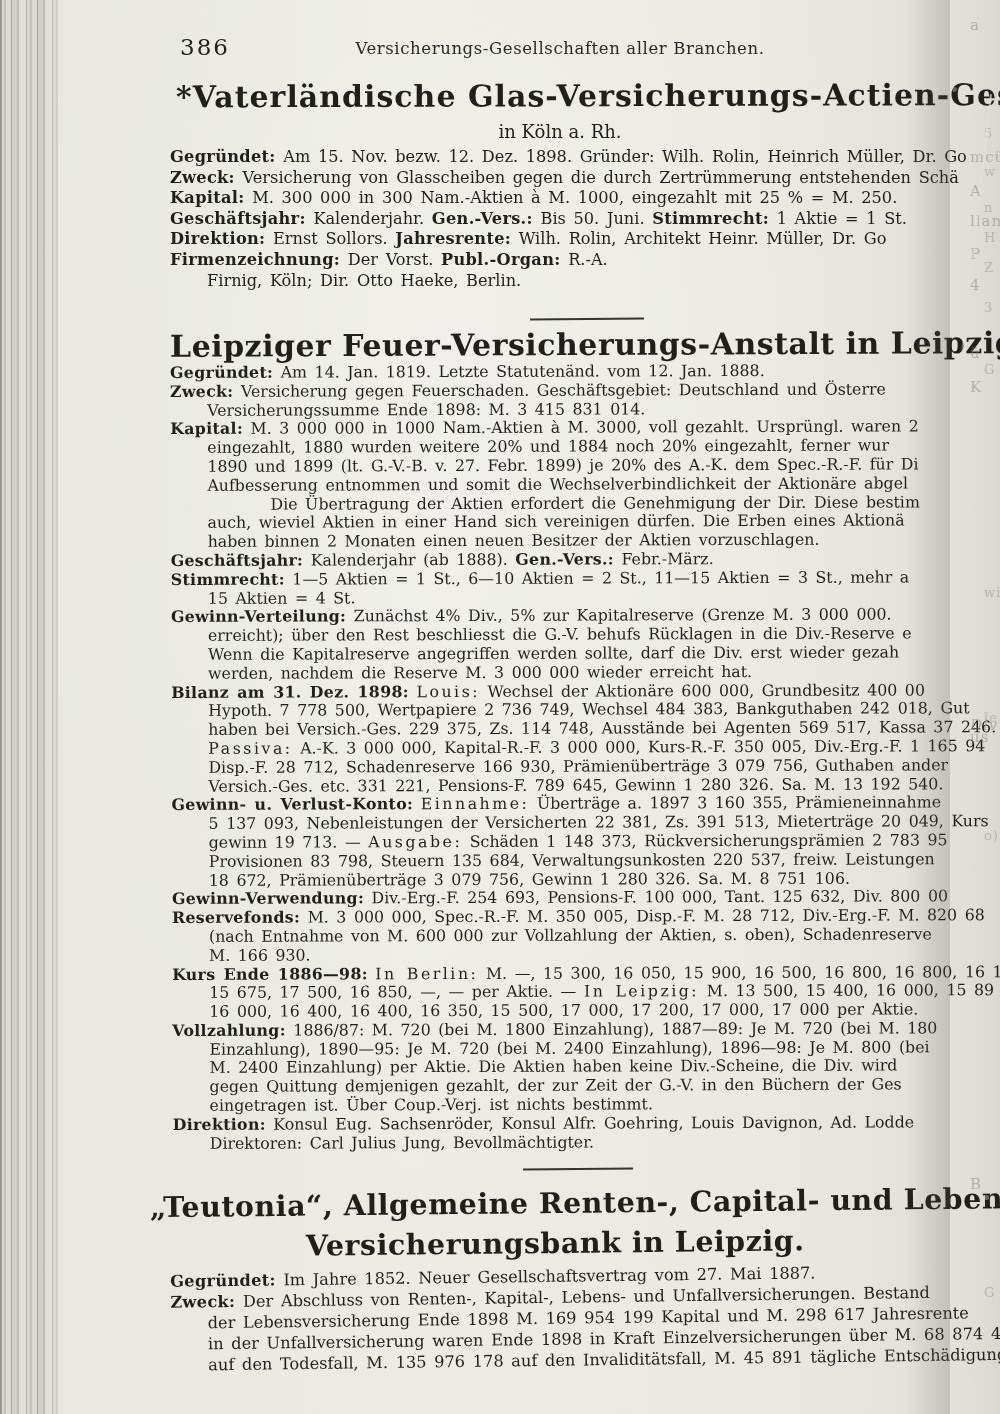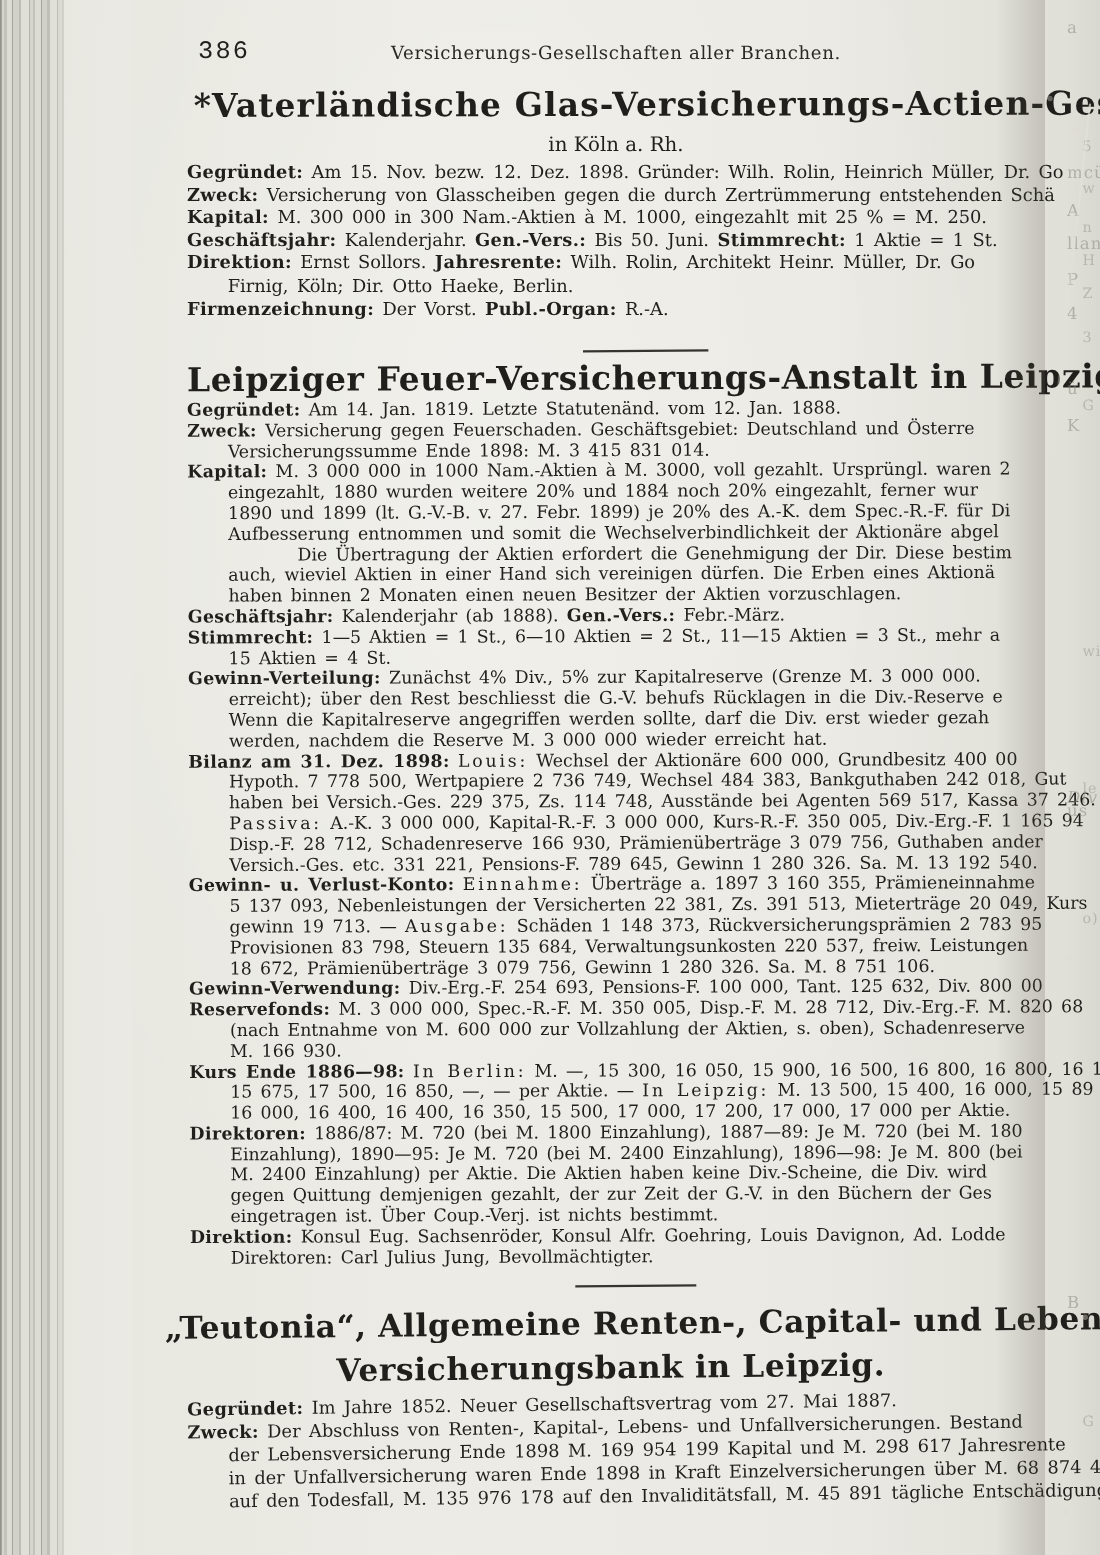--- a/index.html
+++ b/index.html
@@ -58,21 +58,21 @@
       968px 1373px 0 1px rgba(222,221,210,.45),
       953px  88px 0 1px rgba(222,221,210,.35);
   }
   .gutter-frag{
     position:absolute;left:970px;color:#8d8c80;opacity:.55;
     font-size:15px;white-space:nowrap;letter-spacing:1px;
   }
   .gutter-frag:nth-child(even){left:984px;opacity:.45;font-size:13px;}
   
   .hdr-row{position:absolute;top:34px;left:170px;width:780px;height:28px;}
-  .pagenum{position:absolute;left:10px;top:0;font-size:23px;letter-spacing:2px;font-family:Liberation Mono, monospace;}
+  .pagenum{position:absolute;left:10px;top:0;font-size:23px;letter-spacing:2px;}
   .runhead{text-align:center;font-size:16.5px;letter-spacing:.6px;padding-top:5px;color:#2b2925;}
   .title1{
     position:absolute;top:78px;left:176px;white-space:nowrap;
     font-size:30px;font-weight:bold;letter-spacing:1px;transform:rotate(-.15deg);
   }
   .subtitle1{position:absolute;top:121px;left:170px;width:780px;text-align:center;font-size:18px;}
   .entries{position:absolute;left:170px;width:830px;}
   #e-s1{top:147px;}
   #e-s2{top:364px;transform:rotate(-.2deg);transform-origin:0 0;}
   #e-s3{top:1270px;transform:rotate(-.75deg);transform-origin:60px 0;}
@@ -110,22 +110,22 @@
 </div>
 
 <div class="title1">*Vaterländische Glas-Versicherungs-Actien-Gesellschaft</div>
 <div class="subtitle1"><span>in </span><span class="b">Köln</span><span> a. Rh.</span></div>
 <div class="entries s1" id="e-s1">
     <div class="ln ind0"><span class="b">Gegründet:</span><span> Am 15. Nov. bezw. 12. Dez. 1898.  Gründer: Wilh. Rolin, Heinrich Müller, Dr. Go</span></div>
     <div class="ln ind0"><span class="b">Zweck:</span><span> Versicherung von Glasscheiben gegen die durch Zertrümmerung entstehenden Schä</span></div>
     <div class="ln ind0"><span class="b">Kapital:</span><span> M. 300 000 in 300 Nam.-Aktien à M. 1000, eingezahlt mit 25 % = M. 250.</span></div>
     <div class="ln ind0"><span class="b">Geschäftsjahr:</span><span> Kalenderjahr.  </span><span class="b">Gen.-Vers.:</span><span> Bis 50. Juni.  </span><span class="b">Stimmrecht:</span><span> 1 Aktie = 1 St.</span></div>
     <div class="ln ind0"><span class="b">Direktion:</span><span> Ernst Sollors.  </span><span class="b">Jahresrente:</span><span> Wilh. Rolin, Architekt Heinr. Müller, Dr. Go</span></div>
+    <div class="ln ind0"><span class="b">Firmenzeichnung:</span><span> Der Vorst.  </span><span class="b">Publ.-Organ:</span><span> R.-A.</span></div>
     <div class="ln ind1"><span>Firnig, Köln; Dir. Otto Haeke, Berlin.</span></div>
-    <div class="ln ind0"><span class="b">Firmenzeichnung:</span><span> Der Vorst.  </span><span class="b">Publ.-Organ:</span><span> R.-A.</span></div>
   </div>
 
 <div class="divider" id="div1"></div>
 
 <div class="title2">Leipziger Feuer-Versicherungs-Anstalt in Leipzig.</div>
 <div class="entries s2" id="e-s2">
     <div class="ln ind0"><span class="b">Gegründet:</span><span> Am 14. Jan. 1819.  Letzte Statutenänd. vom 12. Jan. 1888.</span></div>
     <div class="ln ind0"><span class="b">Zweck:</span><span> Versicherung gegen Feuerschaden.  Geschäftsgebiet: Deutschland und Österre</span></div>
     <div class="ln ind1"><span>Versicherungssumme Ende 1898: M. 3 415 831 014.</span></div>
     <div class="ln ind0"><span class="b">Kapital:</span><span> M. 3 000 000 in 1000 Nam.-Aktien à M. 3000, voll gezahlt.  Ursprüngl. waren 2</span></div>
@@ -153,21 +153,21 @@
     <div class="ln ind1"><span>gewinn 19 713. — </span><span class="sp">Ausgabe:</span><span> Schäden 1 148 373, Rückversicherungsprämien 2 783 95</span></div>
     <div class="ln ind1"><span>Provisionen 83 798, Steuern 135 684, Verwaltungsunkosten 220 537, freiw. Leistungen</span></div>
     <div class="ln ind1"><span>18 672, Prämienüberträge 3 079 756, Gewinn 1 280 326.  Sa. M. 8 751 106.</span></div>
     <div class="ln ind0"><span class="b">Gewinn-Verwendung:</span><span> Div.-Erg.-F. 254 693, Pensions-F. 100 000, Tant. 125 632, Div. 800 00</span></div>
     <div class="ln ind0"><span class="b">Reservefonds:</span><span> M. 3 000 000, Spec.-R.-F. M. 350 005, Disp.-F. M. 28 712, Div.-Erg.-F. M. 820 68</span></div>
     <div class="ln ind1"><span>(nach Entnahme von M. 600 000 zur Vollzahlung der Aktien, s. oben), Schadenreserve</span></div>
     <div class="ln ind1"><span>M. 166 930.</span></div>
     <div class="ln ind0"><span class="b">Kurs Ende 1886—98:</span><span> </span><span class="sp">In Berlin:</span><span> M. —, 15 300, 16 050, 15 900, 16 500, 16 800, 16 800, 16 10</span></div>
     <div class="ln ind1"><span>15 675, 17 500, 16 850, —, — per Aktie. — </span><span class="sp">In Leipzig:</span><span> M. 13 500, 15 400, 16 000, 15 89</span></div>
     <div class="ln ind1"><span>16 000, 16 400, 16 400, 16 350, 15 500, 17 000, 17 200, 17 000, 17 000 per Aktie.</span></div>
-    <div class="ln ind0"><span class="b">Direktoren:</span><span> 1886/87: M. 720 (bei M. 1800 Einzahlung), 1887—89: Je M. 720 (bei M. 180</span></div>
+    <div class="ln ind0"><span class="b">Vollzahlung:</span><span> 1886/87: M. 720 (bei M. 1800 Einzahlung), 1887—89: Je M. 720 (bei M. 180</span></div>
     <div class="ln ind1"><span>Einzahlung), 1890—95: Je M. 720 (bei M. 2400 Einzahlung), 1896—98: Je M. 800 (bei</span></div>
     <div class="ln ind1"><span>M. 2400 Einzahlung) per Aktie.  Die Aktien haben keine Div.-Scheine, die Div. wird</span></div>
     <div class="ln ind1"><span>gegen Quittung demjenigen gezahlt, der zur Zeit der G.-V. in den Büchern der Ges</span></div>
     <div class="ln ind1"><span>eingetragen ist.  Über Coup.-Verj. ist nichts bestimmt.</span></div>
     <div class="ln ind0"><span class="b">Direktion:</span><span> Konsul Eug. Sachsenröder, Konsul Alfr. Goehring, Louis Davignon, Ad. Lodde</span></div>
     <div class="ln ind1"><span>Direktoren: Carl Julius Jung, Bevollmächtigter.</span></div>
   </div>
 
 <div class="divider" id="div2"></div>
 

